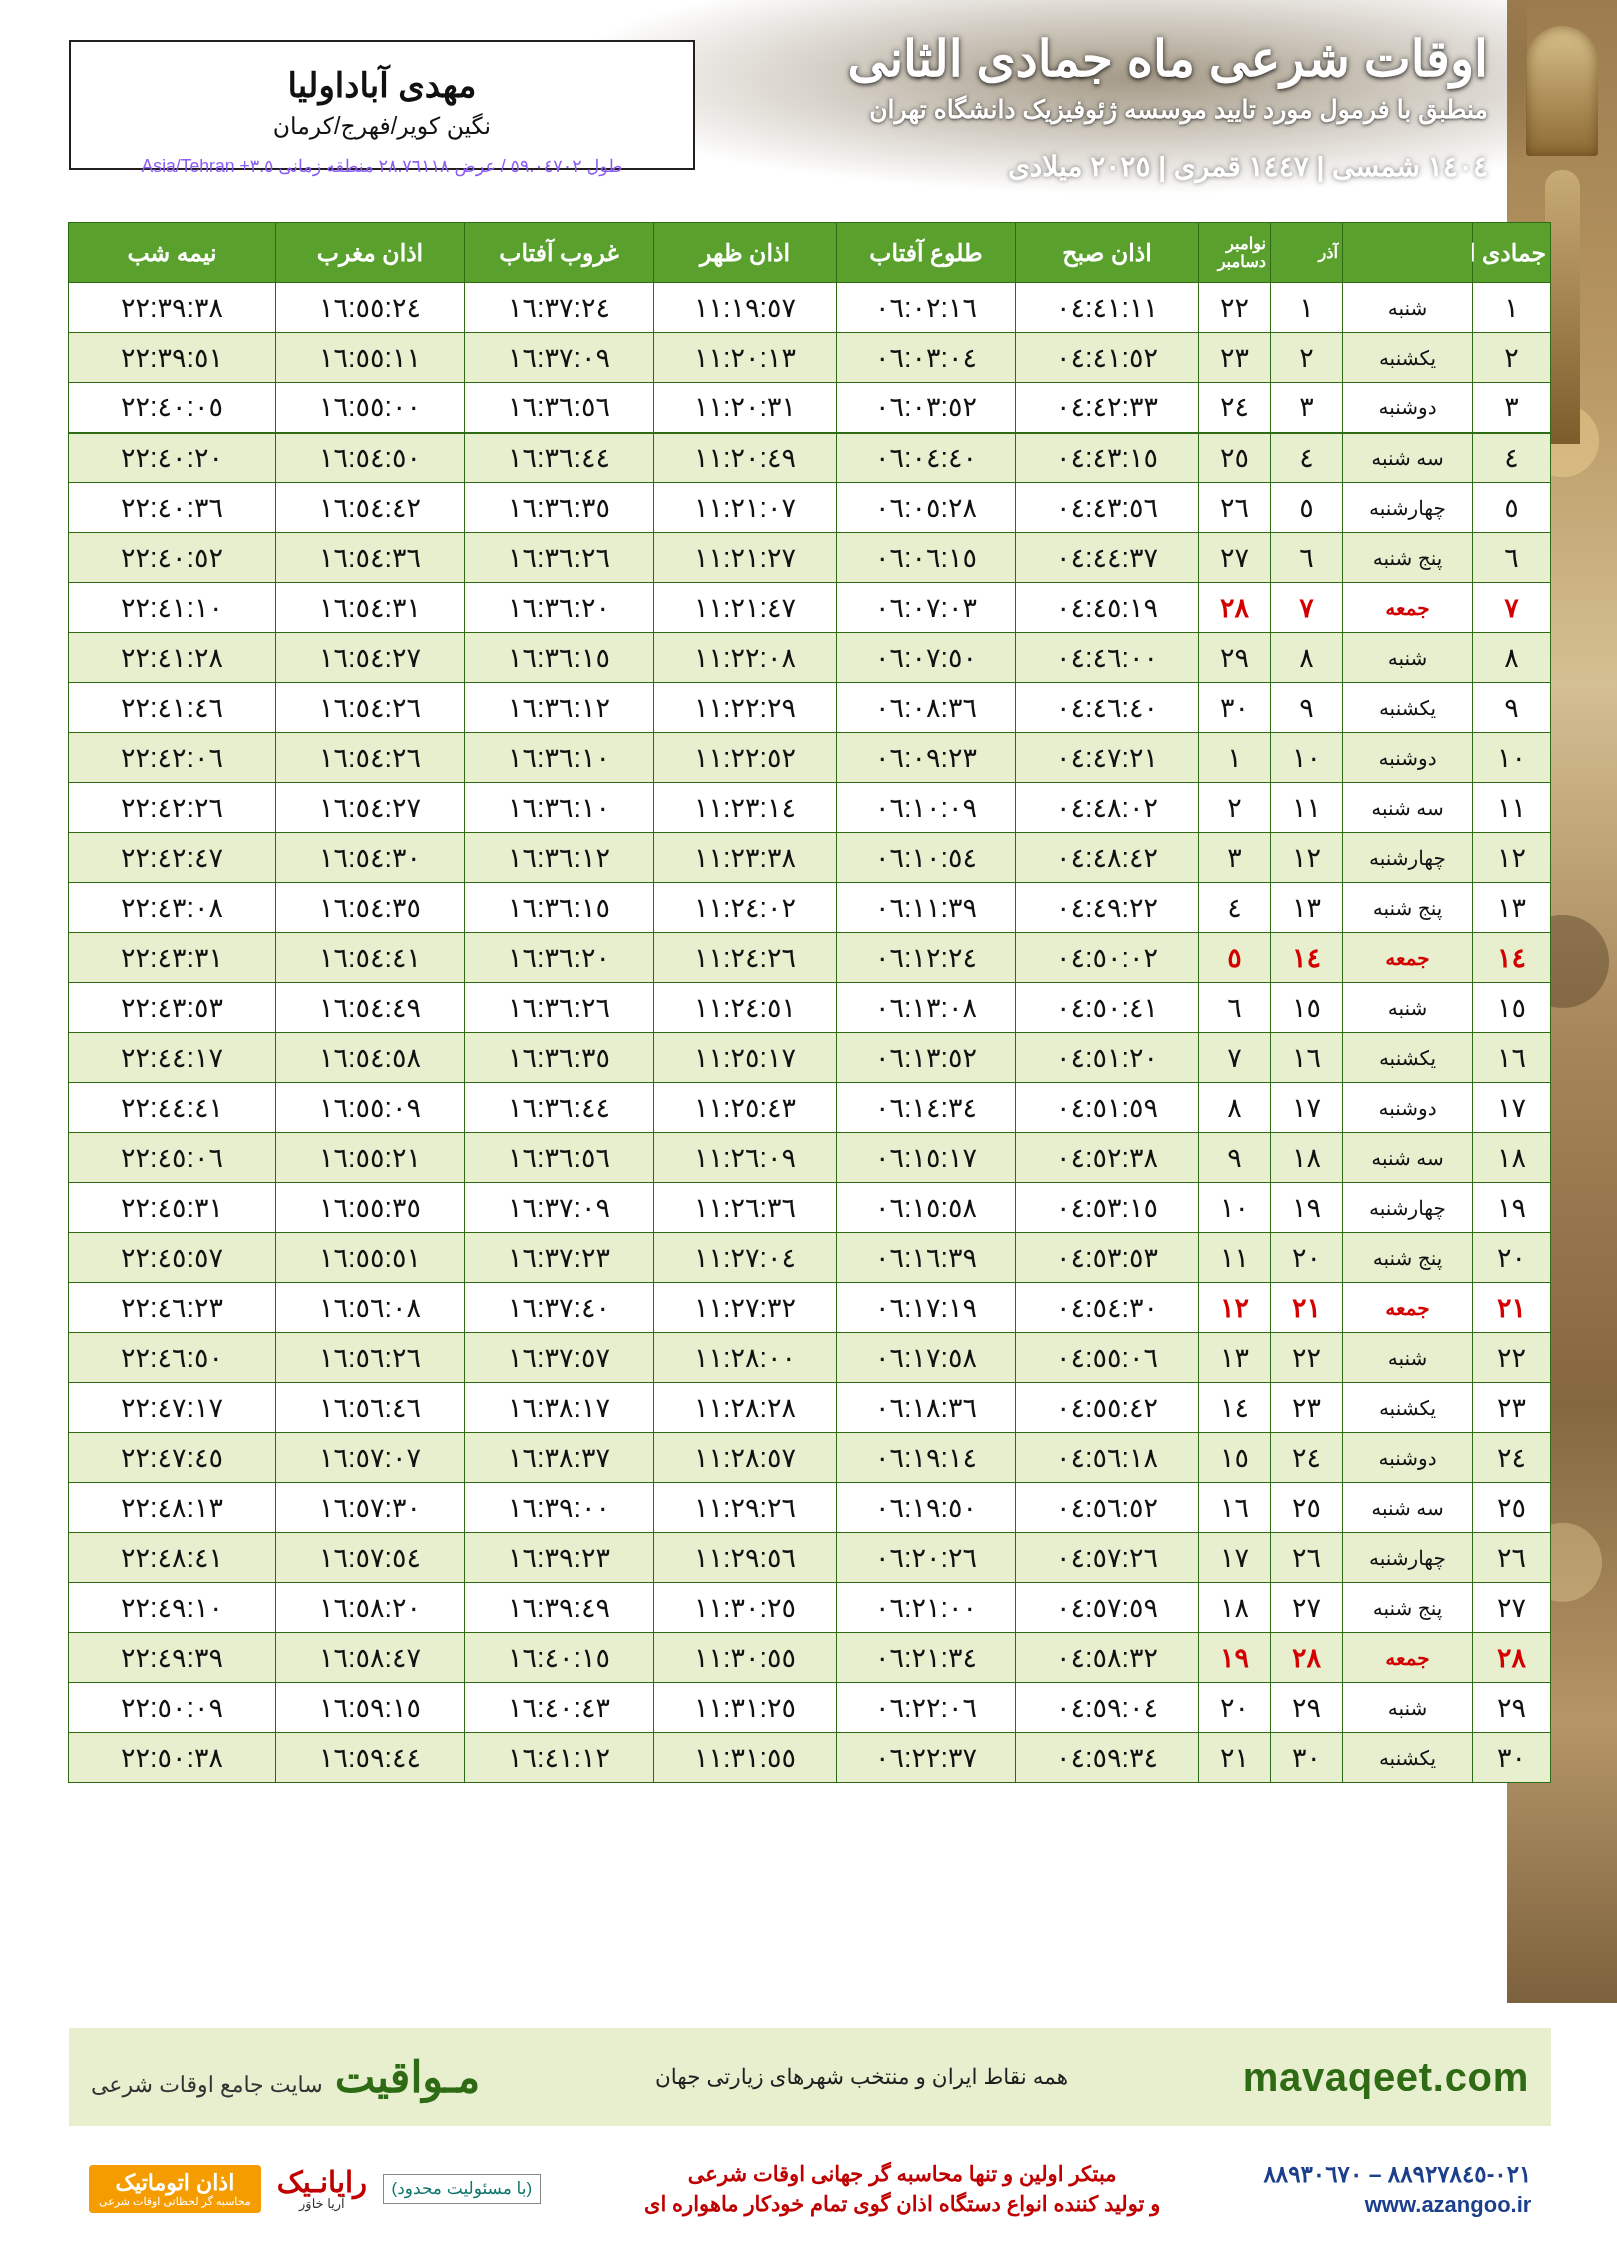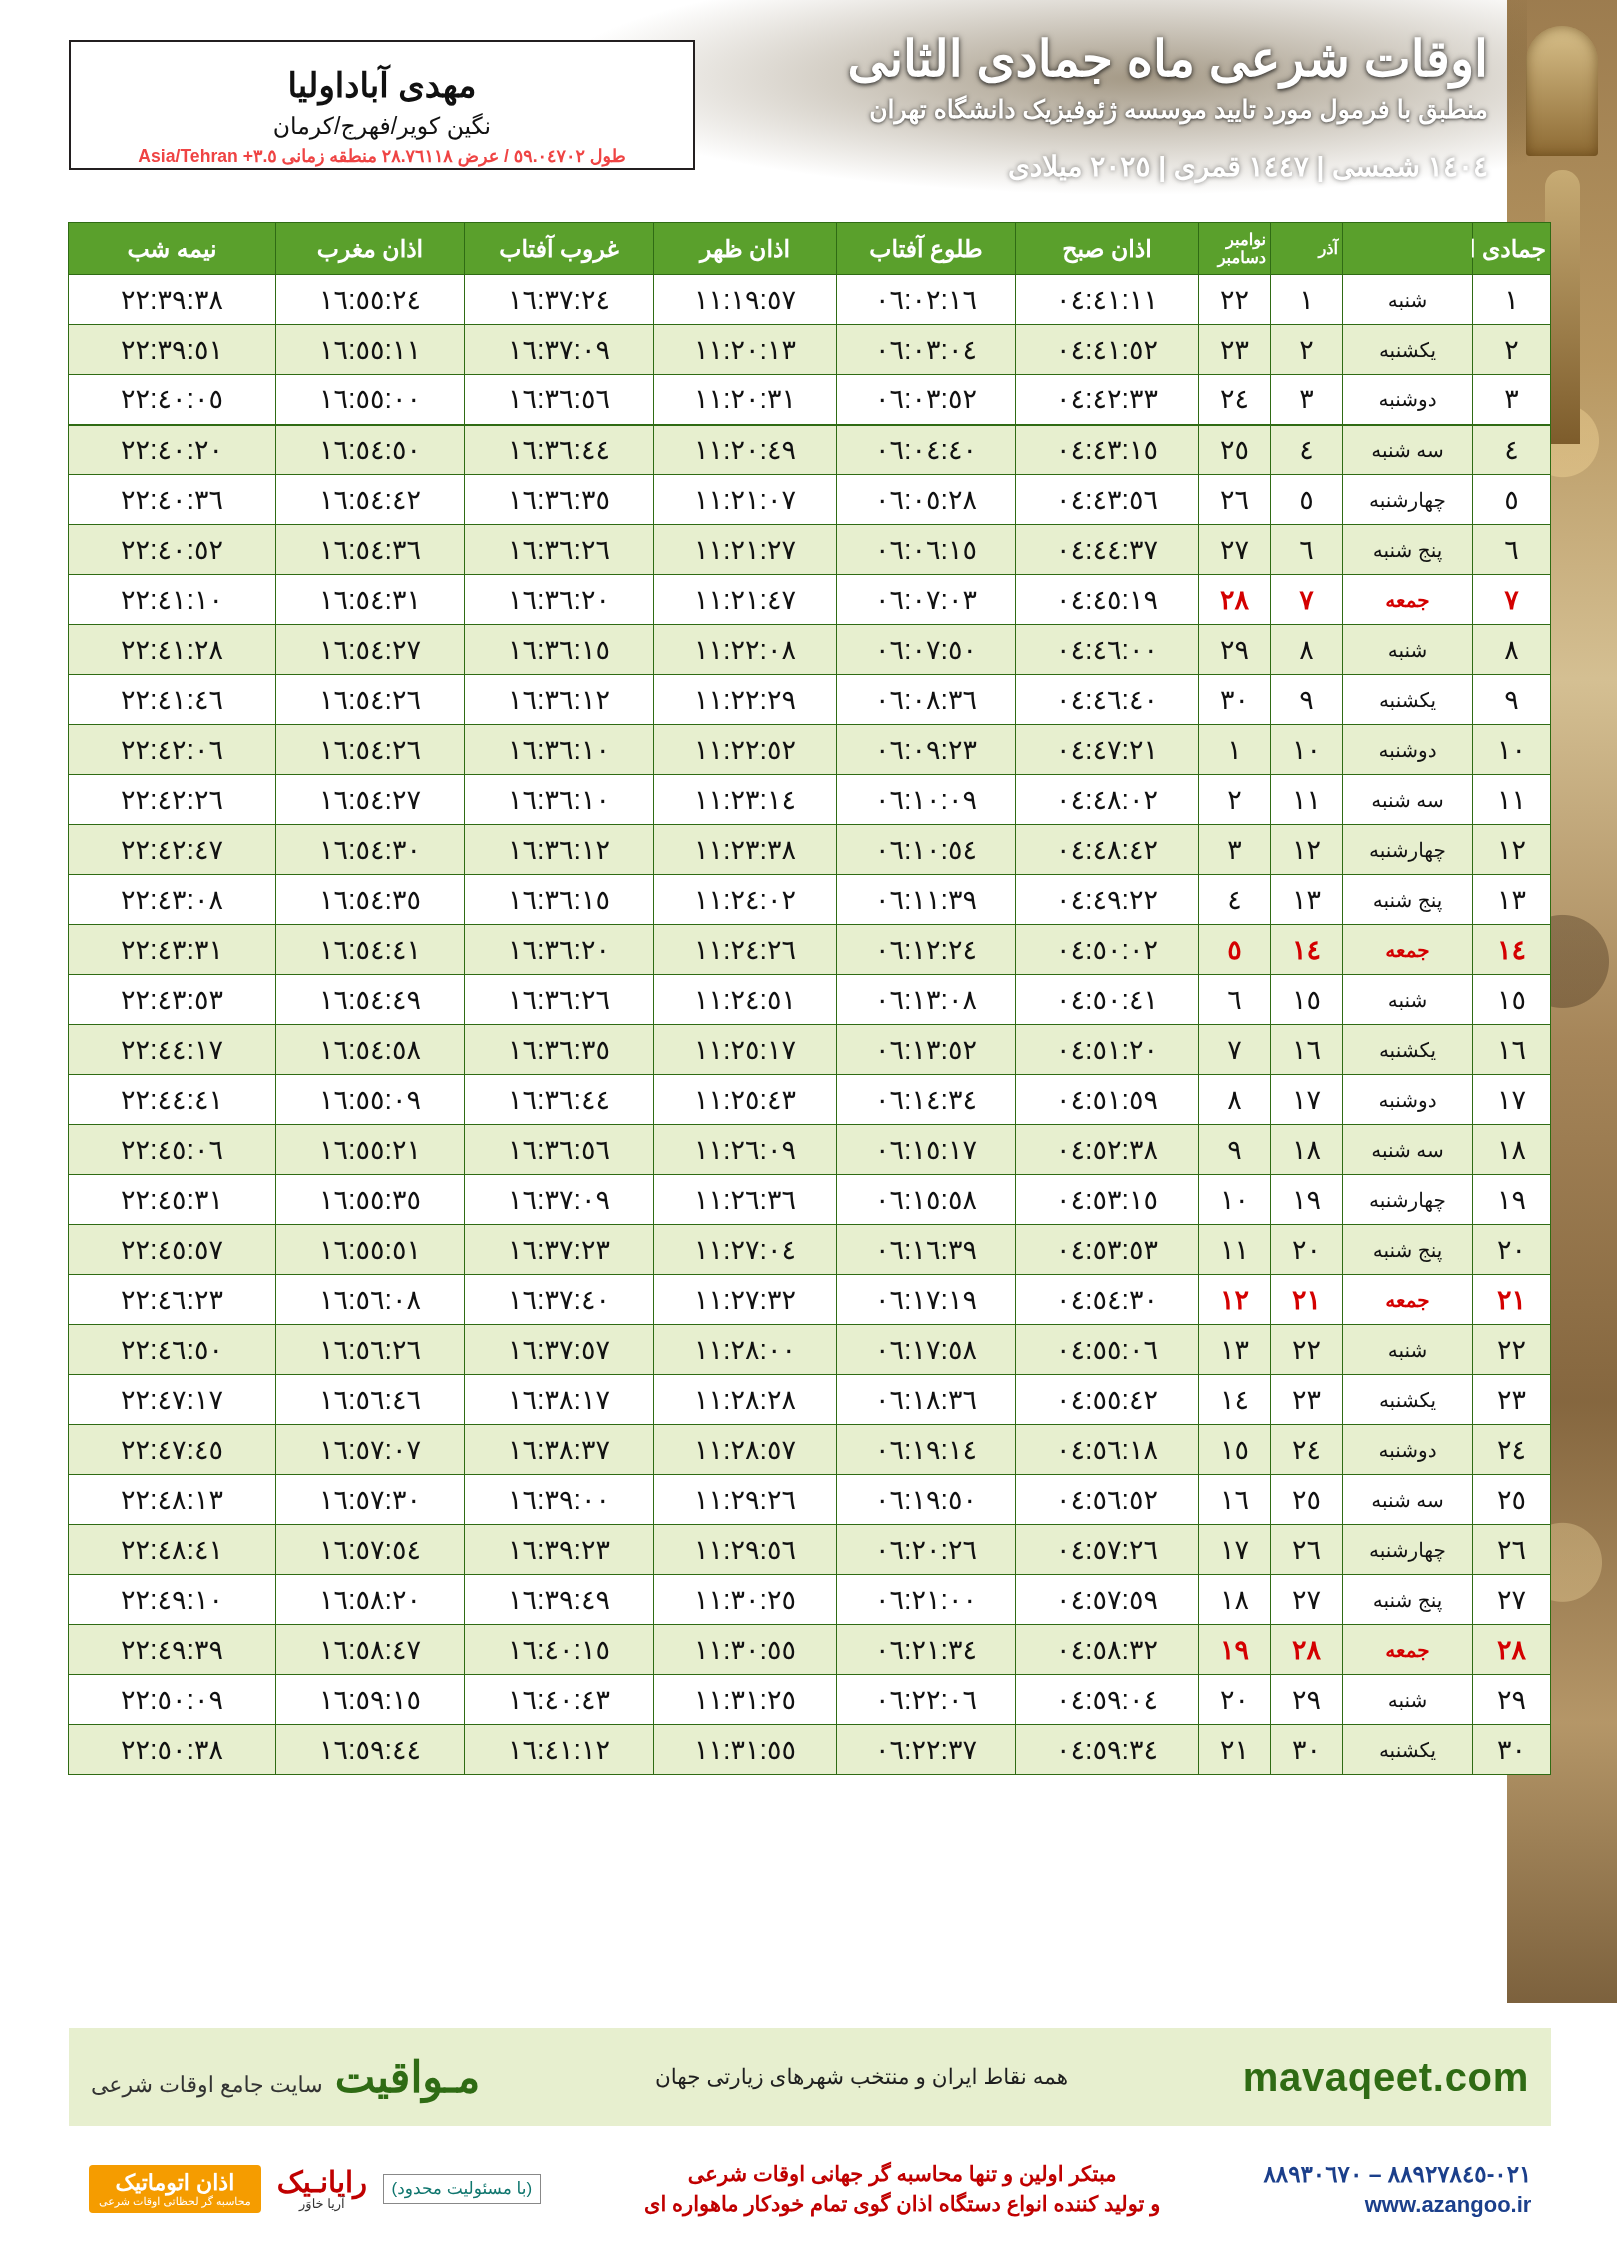--- a/index.html
+++ b/index.html
@@ -68,21 +68,21 @@
     z-index:-1;
   }
 
   .city-box{
     position:absolute; top:40px; left:69px; width:626px; height:130px;
     border:2px solid #231f20; background:#ffffff; text-align:center;
     padding-top:23px;
   }
   .city-name{ font-size:34px; font-weight:bold; color:#111; }
   .city-alt{ font-size:23.5px; color:#111; margin-top:6.5px; }
-  .city-geo{ font-size:17.6px; color:#ef4444; margin-top:6px; direction:rtl;font-weight:bold; }
+  .city-geo{ font-size:17.6px; color:#8b5cf6; margin-top:16px; direction:rtl; }
 
   .note-line{
     position:absolute; top:188px; left:69px; width:1370px; text-align:right;
     font-size:16.3px; color:#1a1a1a; direction:rtl;margin-top:48px;
   }
   .note-line b{ color:#c00000; }
 
   
   .table-wrap{
     position:absolute; top:222px; left:69px; width:1482px; z-index:3;
@@ -97,21 +97,21 @@
   col.c-greg     { width:72px; }
   col.c-fajr     { width:183px; }
   col.c-sunrise  { width:179px; }
   col.c-noon     { width:183px; }
   col.c-sunset   { width:189px; }
   col.c-maghrib  { width:189px; }
   col.c-mid      { width:207px; }
 
   thead th{
     background:#5aa02c; color:#ffffff; font-size:23.5px; font-weight:bold;
-    height:52px; border:1.3px solid #2f6b14; padding:0 3.9px; white-space:nowrap;
+    height:60px; border:1.3px solid #2f6b14; padding:0 3.9px; white-space:nowrap;
     position:relative;
   }
   thead th.small{ font-size:16.3px; line-height:1.1;text-align:right; }
   thead th.small span{ display:block; }
 
   tbody td{
     border:1.3px solid #2f6b14; height:50px; text-align:center;
     font-size:27px; color:#111111; letter-spacing:0.7px; white-space:nowrap;
     background:#ffffff;
   }

